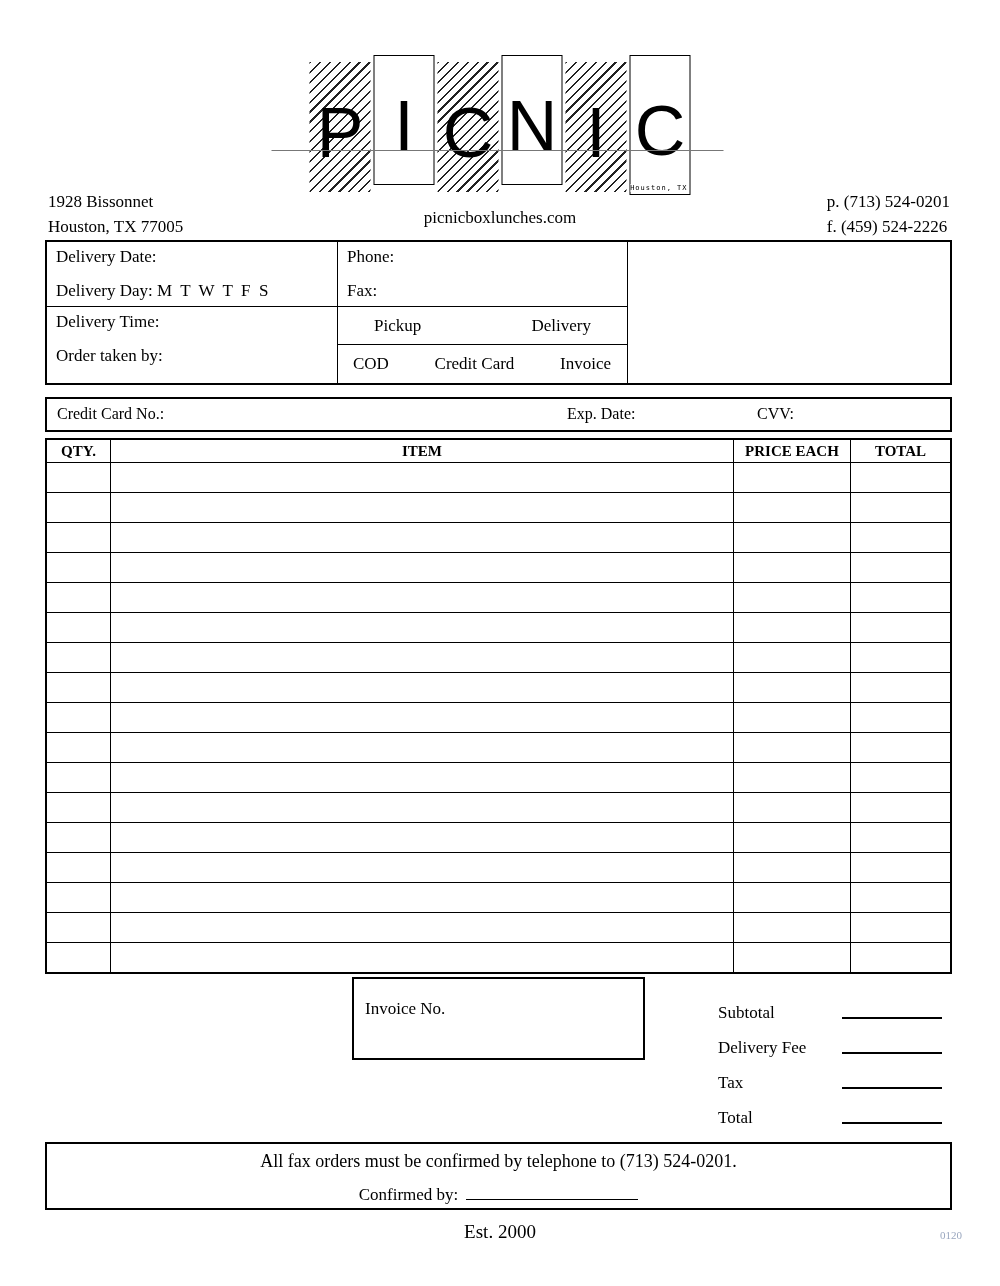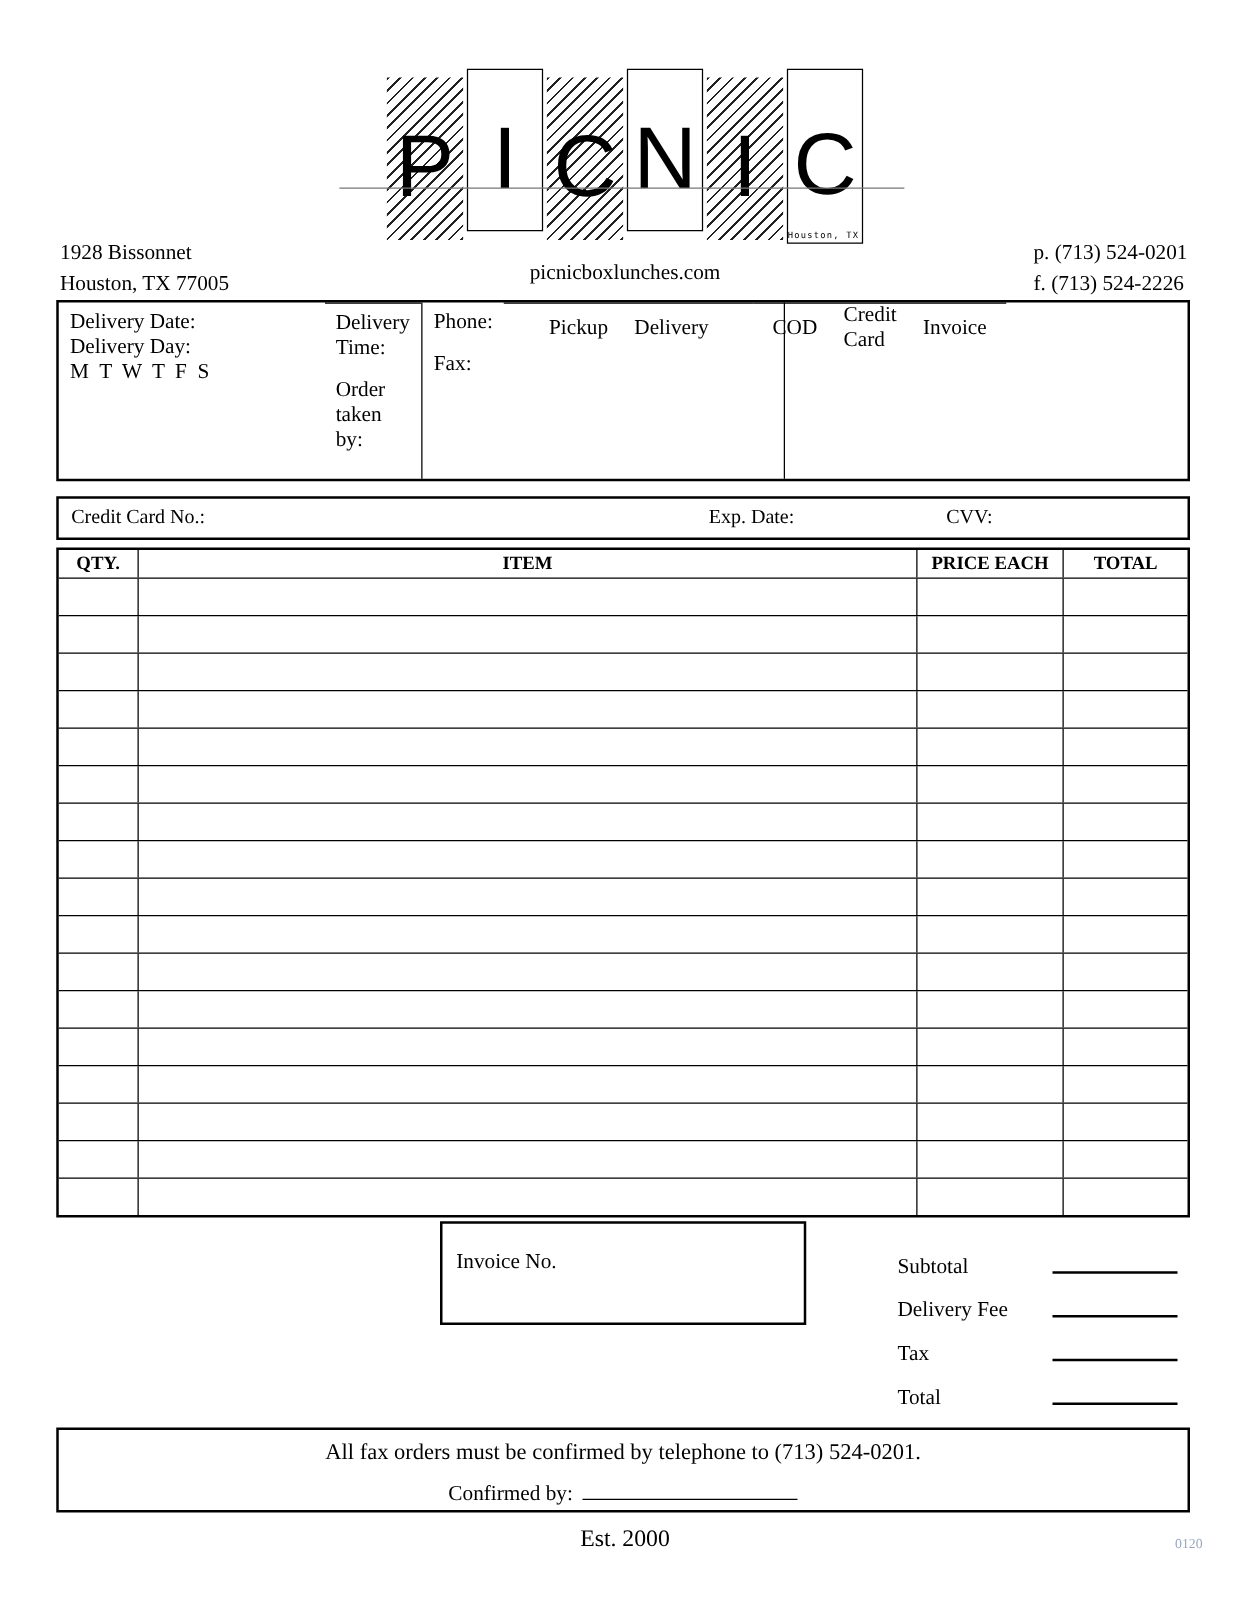--- a/index.html
+++ b/index.html
@@ -21,21 +21,21 @@
   .logo-letter { position:relative; z-index:2; font-family:"Liberation Sans", sans-serif; font-weight:400; font-size:70px; line-height:1; padding-top:12px; color:#000; }
   .logo-tagline { position:absolute; bottom:2px; right:2px; z-index:2; font-family:"DejaVu Sans Mono", monospace; font-size:7px; letter-spacing:1px; background:#fff; white-space:nowrap; }
 
   
   .addr { position:absolute; top:190px; left:48px; font-size:17px; line-height:1.45; }
   .website { position:absolute; top:208px; left:0; right:0; text-align:center; font-size:17px; }
   .contact { position:absolute; top:190px; right:50px; font-size:17px; line-height:1.45; text-align:left; }
 
   
   .info-table { position:absolute; top:240px; left:45px; width:907px; height:145px; border:2px solid #000; display:flex; font-size:17px; }
-  .info-col { display:flex; flex-direction:row; }
+  .info-col { display:flex; flex-direction:column; }
   .info-col.c1 { width:291px; border-right:1px solid #000; }
   .info-col.c2 { width:290px; border-right:1px solid #000; }
   .info-col.c3 { flex:1; }
   .cell { padding:5px 9px; display:flex; flex-direction:column; }
   .cell.between { justify-content:space-between; }
   .cell.gapped { gap:14px; }
   .cell.h65 { height:64px; }
   .cell.h80 { flex:1; border-top:1px solid #000; }
   .cell-row { display:flex; flex-direction:row; align-items:center; border-top:1px solid #000; height:38px; padding:0 16px;gap:21px; }
   .cell-row.pickup-row { justify-content:space-between; padding:0 36px; }
@@ -103,21 +103,21 @@
     </div>
   </div>
 
   <div class="addr">
     <div>1928 Bissonnet</div>
     <div>Houston, TX 77005</div>
   </div>
   <div class="website">picnicboxlunches.com</div>
   <div class="contact">
     <div>p. (713) 524-0201</div>
-    <div>f. (713) 524-2226</div>
+    <div>f. (459) 524-2226</div>
   </div>
 
   <div class="info-table">
     <div class="info-col c1">
       <div class="cell between h65">
         <div>Delivery Date:</div>
         <div>
           <span class="inline-label">Delivery Day:</span>
           <span class="days">M  T  W  T  F  S</span>
         </div>

